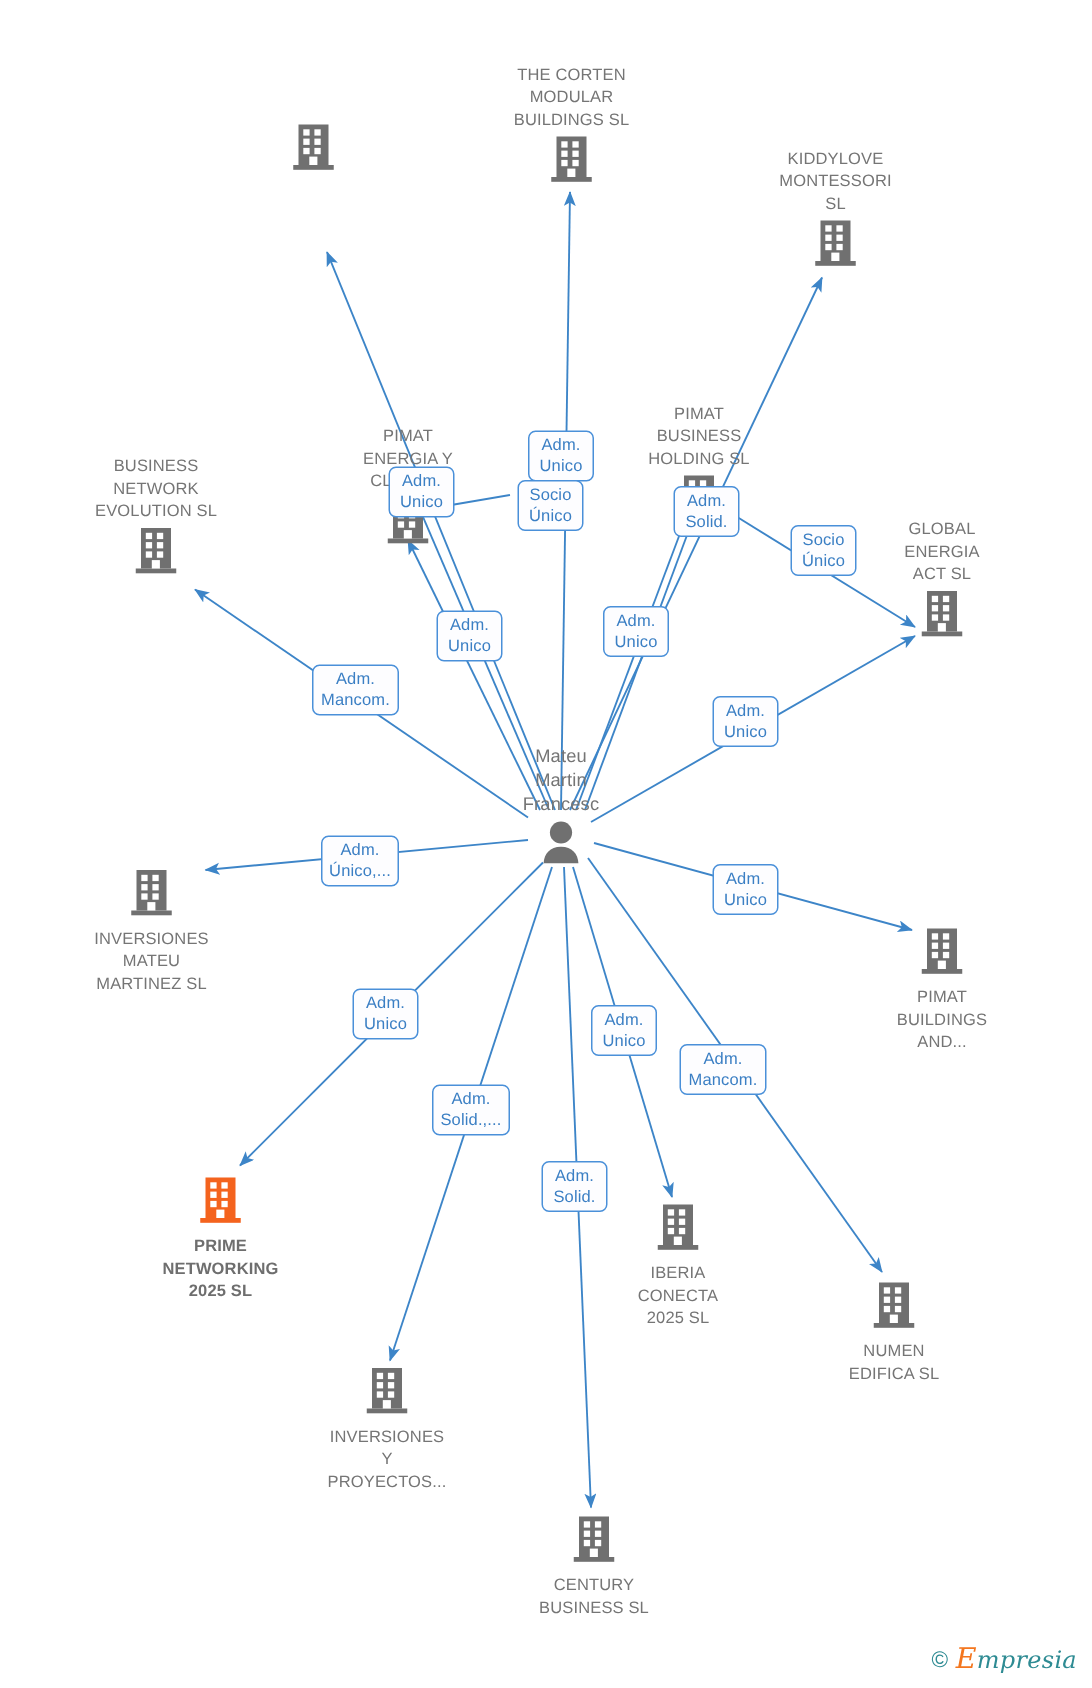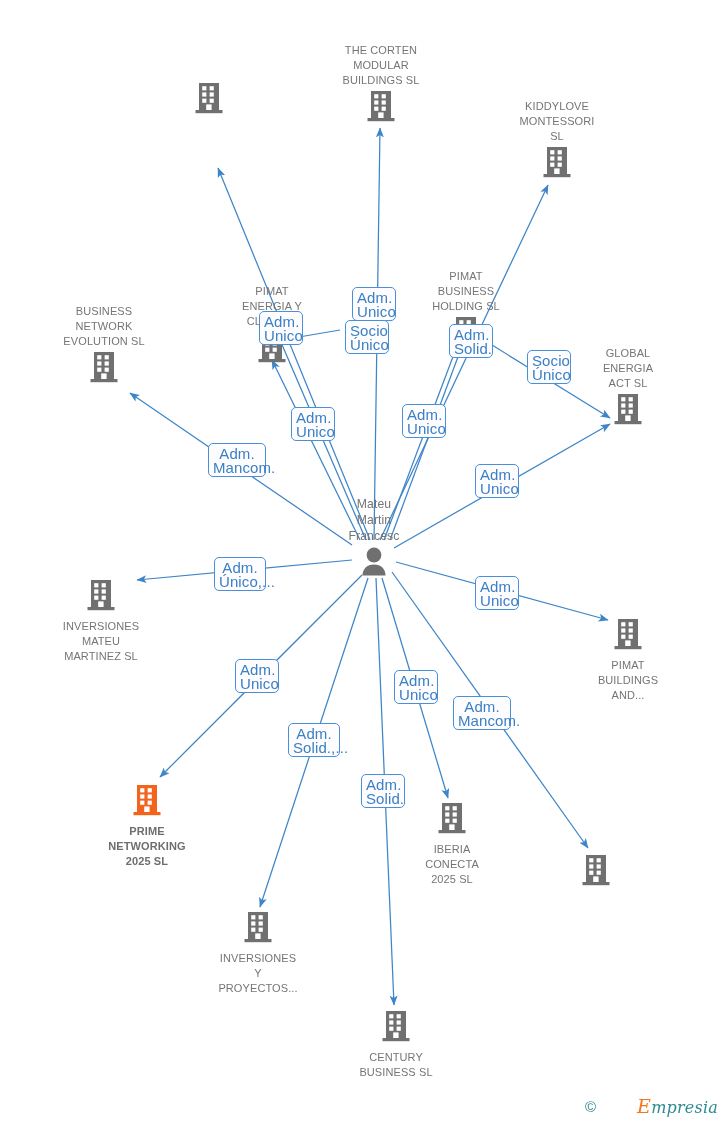--- a/index.html
+++ b/index.html
@@ -56,21 +56,21 @@
     line-height: 16px;
     color: #757575;
   }
   .edge-label {
     position: absolute;
     box-sizing: border-box;
     border: 1.3px solid #4a90d9;
     border-radius: 5px;
     background: #fdfdff;
     color: #3b7fc4;
-    font-size: 15px;
+    font-size: 11px;
     line-height: 13.5px;
     text-align: center;
     padding: 3px 4px 3px 4px;
     white-space: pre-line;
     letter-spacing: 0.1px;
   }
   #watermark {
     position: absolute;
     right: 10px;
     bottom: 8px;
@@ -83,21 +83,20 @@
   #watermark .wm-c {
     font-size: 15px;
     color: #2e8b93;
   }
   #watermark .wm-brand {
     font-family: "DejaVu Serif", serif;
     font-style: italic;
     font-size: 16px;
     color: #2e8b93;
     letter-spacing: 0.2px;
-    margin-left: 36px;
   }
   #watermark .wm-brand .wm-e {
     color: #f4761e;
     font-size: 19px;
   }
 </style>
 </head>
 <body>
 
 <div id="graph">
@@ -349,20 +348,22 @@
             <rect x="5" y="1" width="20" height="27" fill="#707070"></rect>
             <rect x="1.5" y="28" width="27" height="3.2" fill="#707070"></rect>
             <rect x="8.2" y="4.2" width="4.2" height="4.2" fill="#ffffff"></rect>
             <rect x="15.6" y="4.2" width="4.2" height="4.2" fill="#ffffff"></rect>
             <rect x="8.2" y="10.4" width="4.2" height="4.2" fill="#ffffff"></rect>
             <rect x="15.6" y="10.4" width="4.2" height="4.2" fill="#ffffff"></rect>
             <rect x="8.2" y="16.6" width="4.2" height="4.2" fill="#ffffff"></rect>
             <rect x="15.6" y="16.6" width="4.2" height="4.2" fill="#ffffff"></rect>
             <rect x="12.2" y="22.4" width="5.4" height="5.6" fill="#ffffff"></rect>
           </svg></span>
+        <span class="node-label">NUMEN
+EDIFICA  SL</span>
       </div>
     </div>
   <div id="edge-labels-layer">
       <div class="edge-label" style="left: 352px; top: 287px; width: 44px; height: 34px;">Adm.
 Unico</div>
       <div class="edge-label" style="left: 345px; top: 320px; width: 44px; height: 34px;">Socio
 Único</div>
       <div class="edge-label" style="left: 259px; top: 311px; width: 44px; height: 34px;">Adm.
 Unico</div>
       <div class="edge-label" style="left: 449px; top: 324px; width: 44px; height: 34px;">Adm.

